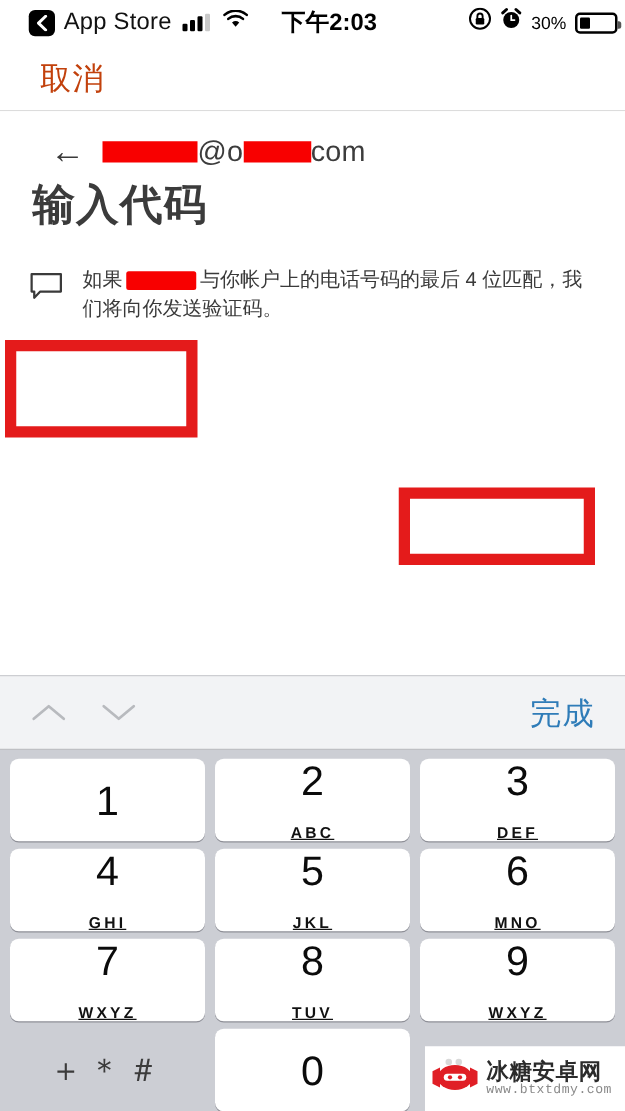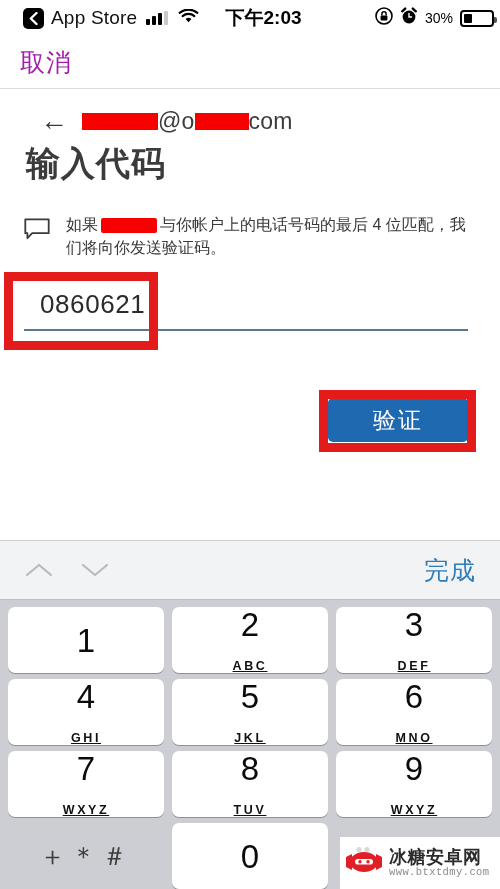--- a/index.html
+++ b/index.html
@@ -100,23 +100,23 @@
   .nav-bar {
     position: absolute;
     top: 36px; left: 0;
     width: 500px; height: 53px;
     background: #fff;
     display: flex;
     align-items: center;
     border-bottom: 1px solid #dcdcdc;
   }
   .cancel-btn {
-    margin-left: 20px;
+    margin-left: 32px;
     font-size: 25px;
-    color: #a21caf;
+    color: #c2410c;
     letter-spacing: 1px;
     background: none;
     border: none;
     font-family: inherit;
     cursor: pointer;
   }
 
   
   .content {
     position: absolute;
@@ -412,25 +412,21 @@
       <span class="sms-icon">
         <svg width="26" height="22" viewBox="0 0 26 22">
           <path d="M1.3 1.3 H24.7 V15.2 H8.2 L3.4 20.2 V15.2 H1.3 Z" fill="none" stroke="#3a3a3a" stroke-width="1.8" stroke-linejoin="round"></path>
         </svg>
       </span>
       <div class="hint-text">
         <span>如果</span><span class="redact-phone"></span><span>与你帐户上的电话号码的最后 4 位匹配，我们将向你发送验证码。</span>
       </div>
     </div>
 
-    <div class="code-field-wrap">
-      <input class="code-input" type="text" value="0860621" style="">
-    </div>
-
-    <button class="verify-btn">验证</button>
+
   </div>
 
   <div class="annot annot-code"></div>
   <div class="annot annot-verify"></div>
 
   <div class="kb-accessory">
     <div class="kb-navs">
       <span class="chev">
         <svg width="30" height="18" viewBox="0 0 30 18">
           <path d="M3 14 L15 4 L27 14" fill="none" stroke="#b8babe" stroke-width="2.2" stroke-linecap="round" stroke-linejoin="round"></path>

